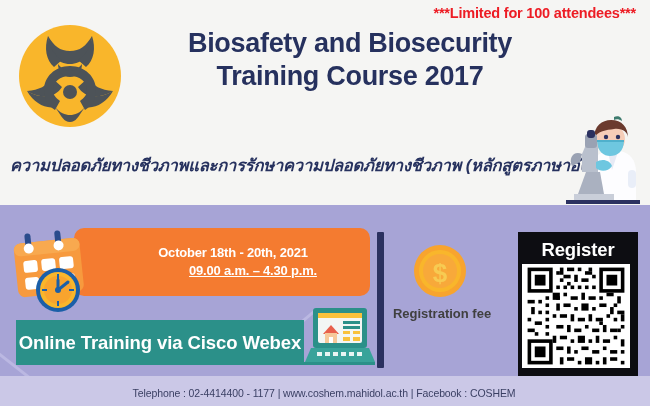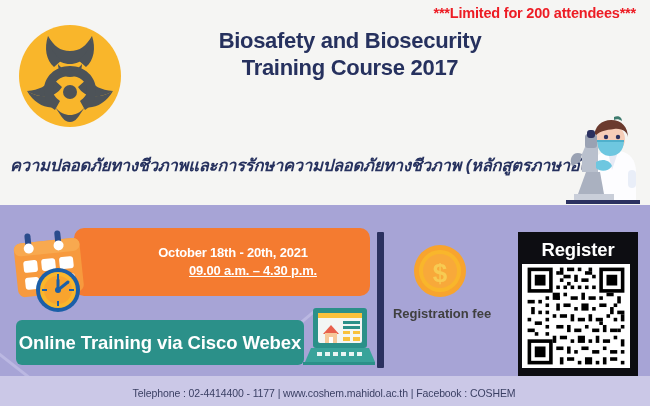--- a/index.html
+++ b/index.html
@@ -37,21 +37,21 @@
     width: 112px; height: 112px;
   }
 
   
   #title-block {
     position: absolute; left: 132px; top: 27px;
     width: 436px;
     text-align: center;
   }
   #title-block .tline {
-    font-size: 22px; font-weight: bold;
+    font-size: 27px; font-weight: bold;
     color: #26315e;
     line-height: 1.24;
     letter-spacing: -0.3px;
     white-space: nowrap;
   }
 
   
   #thai-subtitle {
     position: absolute; left: 10px; top: 152px;
     width: 578px;
@@ -127,21 +127,21 @@
     width: 7px; height: 136px;
     background: #2b3160;
     border-radius: 1px;
   }
 
   
   #webex-card {
     position: absolute; left: 16px; top: 320px;
     width: 288px; height: 45px;
     background: #2b9089;
-    border-radius: 6px;
+    border-radius: 0;
     display: flex; align-items: center; justify-content: center;
   }
   #webex-card .wlabel {
     font-size: 18.5px; font-weight: bold;
     color: #ffffff; letter-spacing: -0.1px;
     white-space: nowrap;
   }
 
   
   #laptop-icon {
@@ -185,21 +185,21 @@
     display: block;
   }
 </style>
 </head>
 <body>
 
 <div id="poster">
 
   <div id="top-section">
 
-    <div id="limited-notice">***Limited for 200 attendees***</div>
+    <div id="limited-notice">***Limited for 100 attendees***</div>
 
     <div id="biohazard-badge">
       <svg viewBox="0 0 112 112" width="112" height="112">
         <circle cx="56" cy="56" r="51" fill="#f9b62b"></circle>
         <g fill="#4d5358">
 
           <path d="M34 16 C34 34 44 44 56 44 C68 44 78 34 78 16
                    C72 26 66 31 56 31 C46 31 40 26 34 16 Z"></path>
           <path d="M34 16 C30 28 32 40 40 47 L48 40 C40 35 35 27 34 16 Z"></path>
           <path d="M78 16 C82 28 80 40 72 47 L64 40 C72 35 77 27 78 16 Z"></path>

